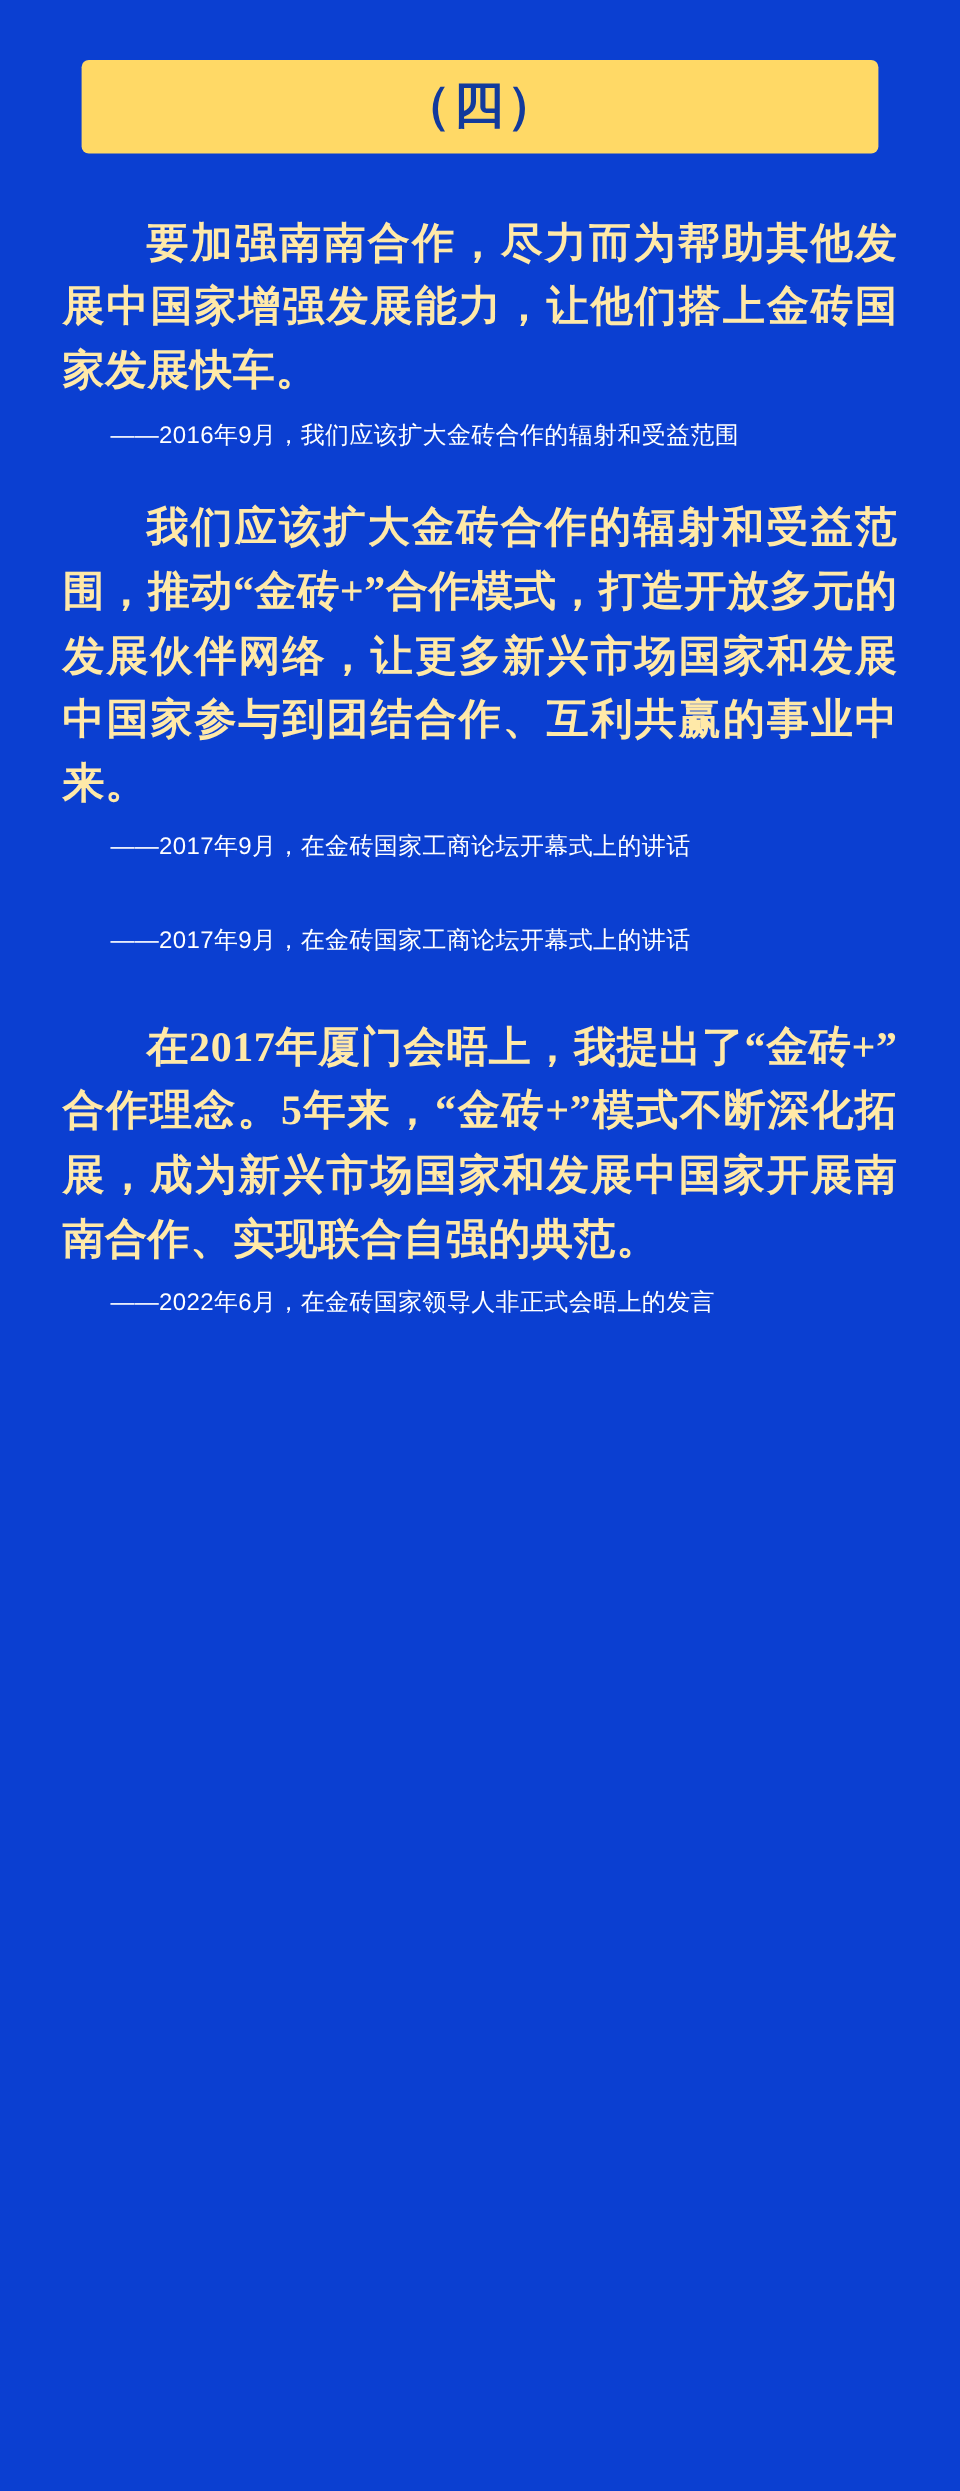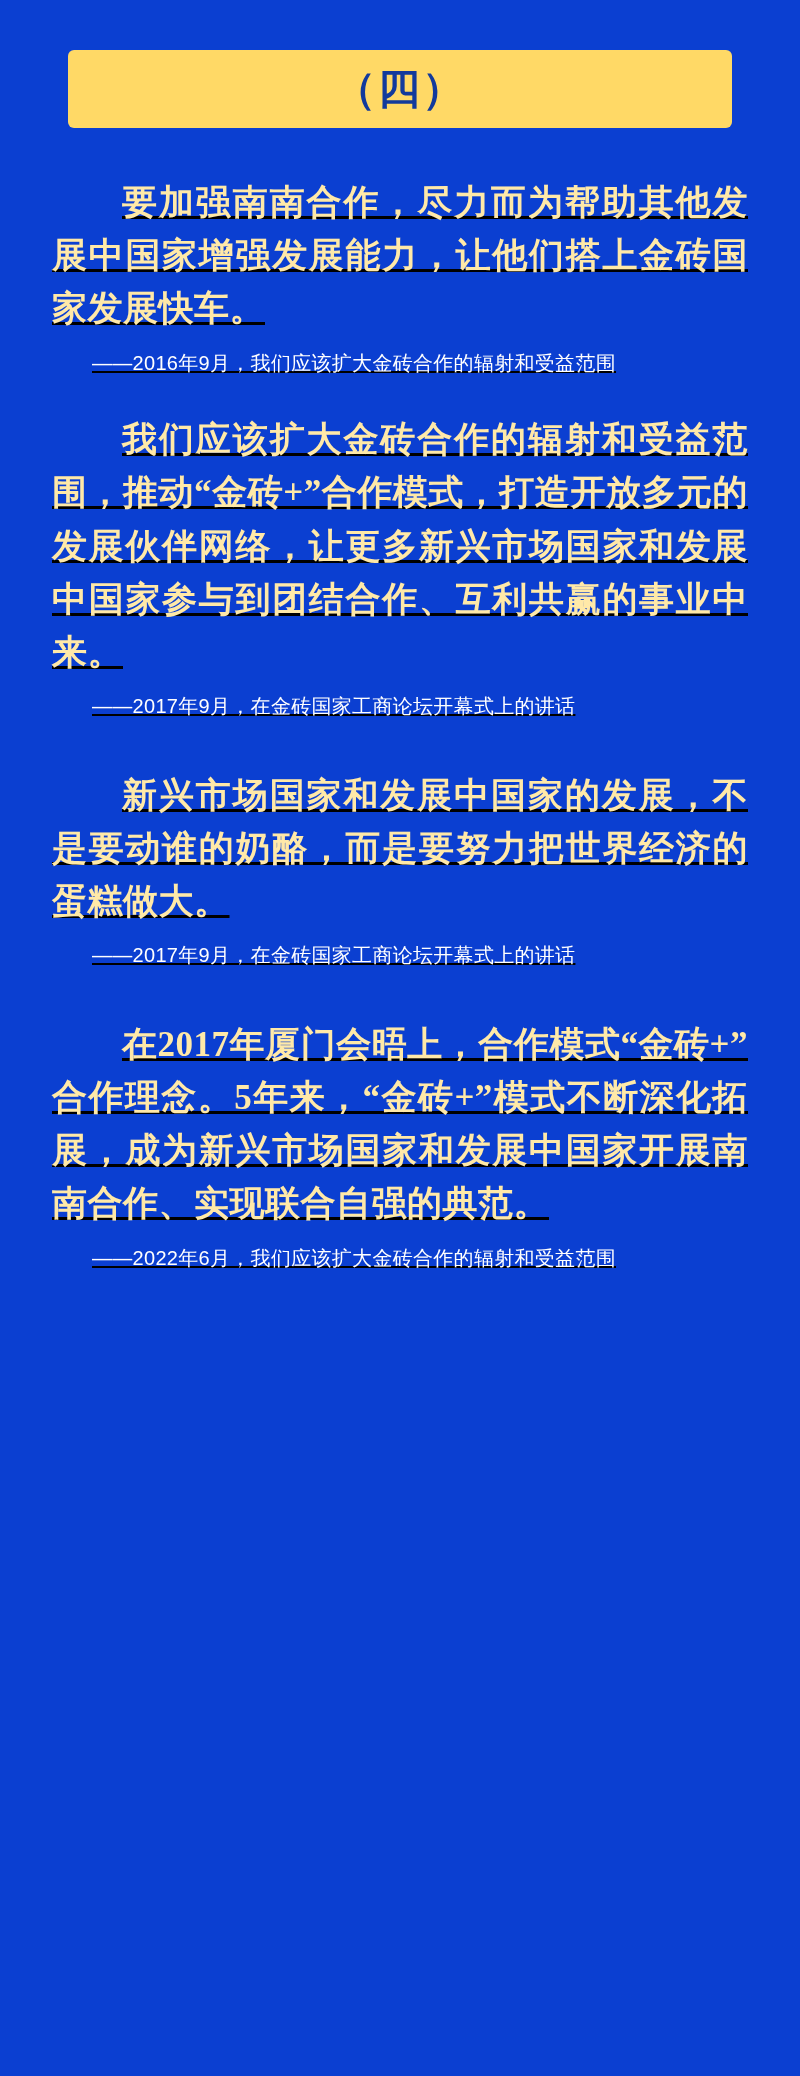--- a/index.html
+++ b/index.html
@@ -41,21 +41,20 @@
     letter-spacing: 2px;
     line-height: 1;
   }
   
   .content {
     padding: 0 52px 60px 52px;
     margin-top: 48px;
   }
   .block {
     margin-bottom: 34px;
-    text-decoration: underline;
   }
   .quote {
     font-family: "Liberation Serif", serif;
     font-weight: bold;
     color: #ffe9a8;
     font-size: 35px;
     line-height: 1.52;
     text-indent: 2em;
     text-align: justify;
     margin: 0 0 6px 0;
@@ -90,23 +89,22 @@
       <p class="quote">要加强南南合作，尽力而为帮助其他发展中国家增强发展能力，让他们搭上金砖国家发展快车。</p>
       <p class="source">——2016年9月，我们应该扩大金砖合作的辐射和受益范围</p>
     </div>
 
     <div class="block sp-2">
       <p class="quote">我们应该扩大金砖合作的辐射和受益范围，推动“金砖+”合作模式，打造开放多元的发展伙伴网络，让更多新兴市场国家和发展中国家参与到团结合作、互利共赢的事业中来。</p>
       <p class="source">——2017年9月，在金砖国家工商论坛开幕式上的讲话</p>
     </div>
 
     <div class="block sp-3">
-      <p class="quote">新兴市场国家和发展中国家的发展，不是要动谁的奶酪，而是要努力把世界经济的蛋糕做大。</p>
       <p class="source">——2017年9月，在金砖国家工商论坛开幕式上的讲话</p>
     </div>
 
     <div class="block sp-4">
-      <p class="quote">在2017年厦门会晤上，合作模式“金砖+”合作理念。5年来，“金砖+”模式不断深化拓展，成为新兴市场国家和发展中国家开展南南合作、实现联合自强的典范。</p>
-      <p class="source">——2022年6月，我们应该扩大金砖合作的辐射和受益范围</p>
+      <p class="quote">在2017年厦门会晤上，我提出了“金砖+”合作理念。5年来，“金砖+”模式不断深化拓展，成为新兴市场国家和发展中国家开展南南合作、实现联合自强的典范。</p>
+      <p class="source">——2022年6月，在金砖国家领导人非正式会晤上的发言</p>
     </div>
 
   </div>
 </div>
 
 </body></html>

